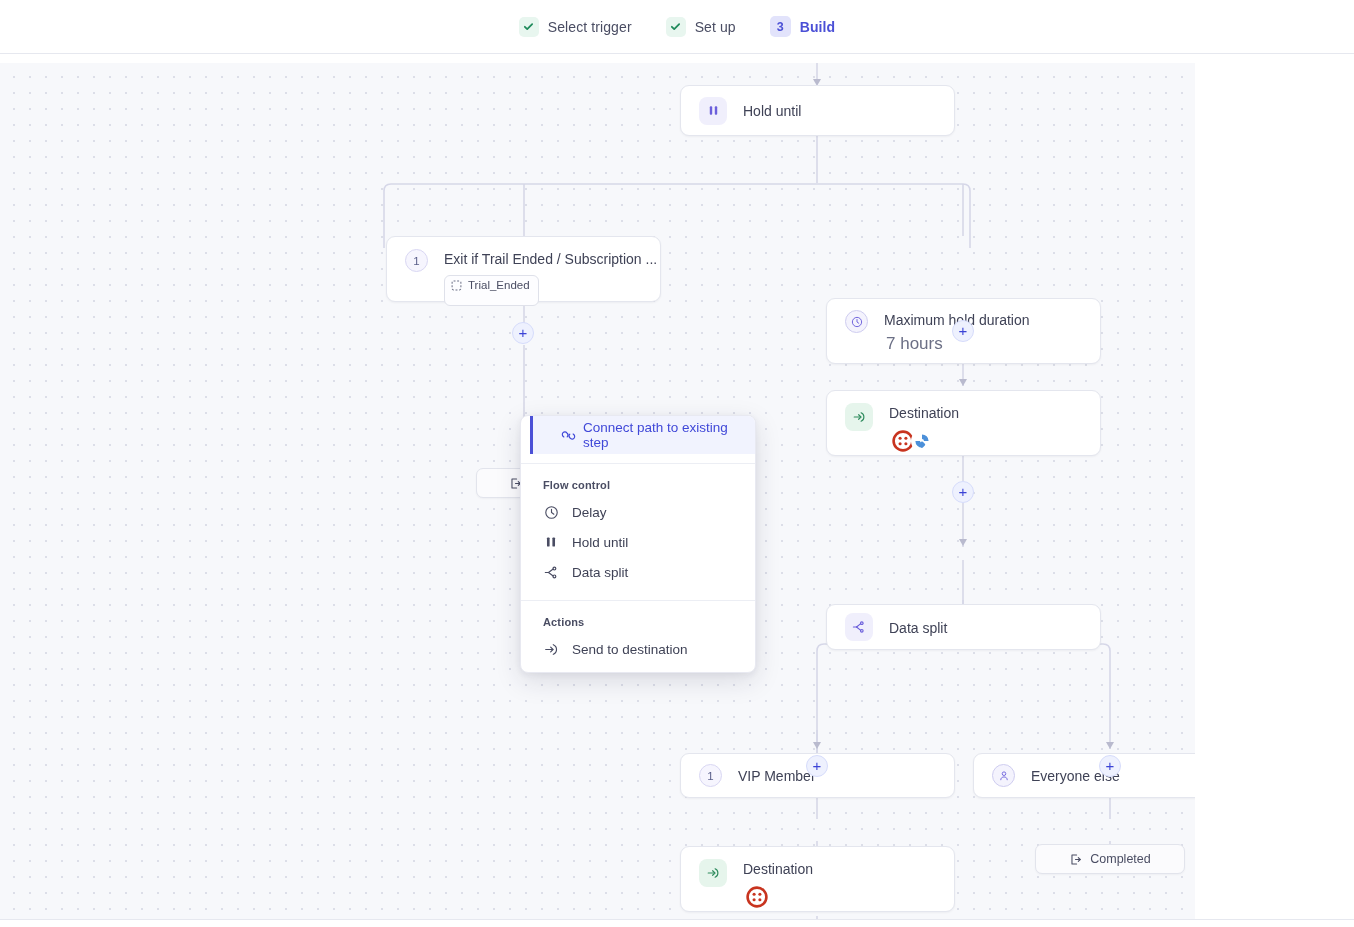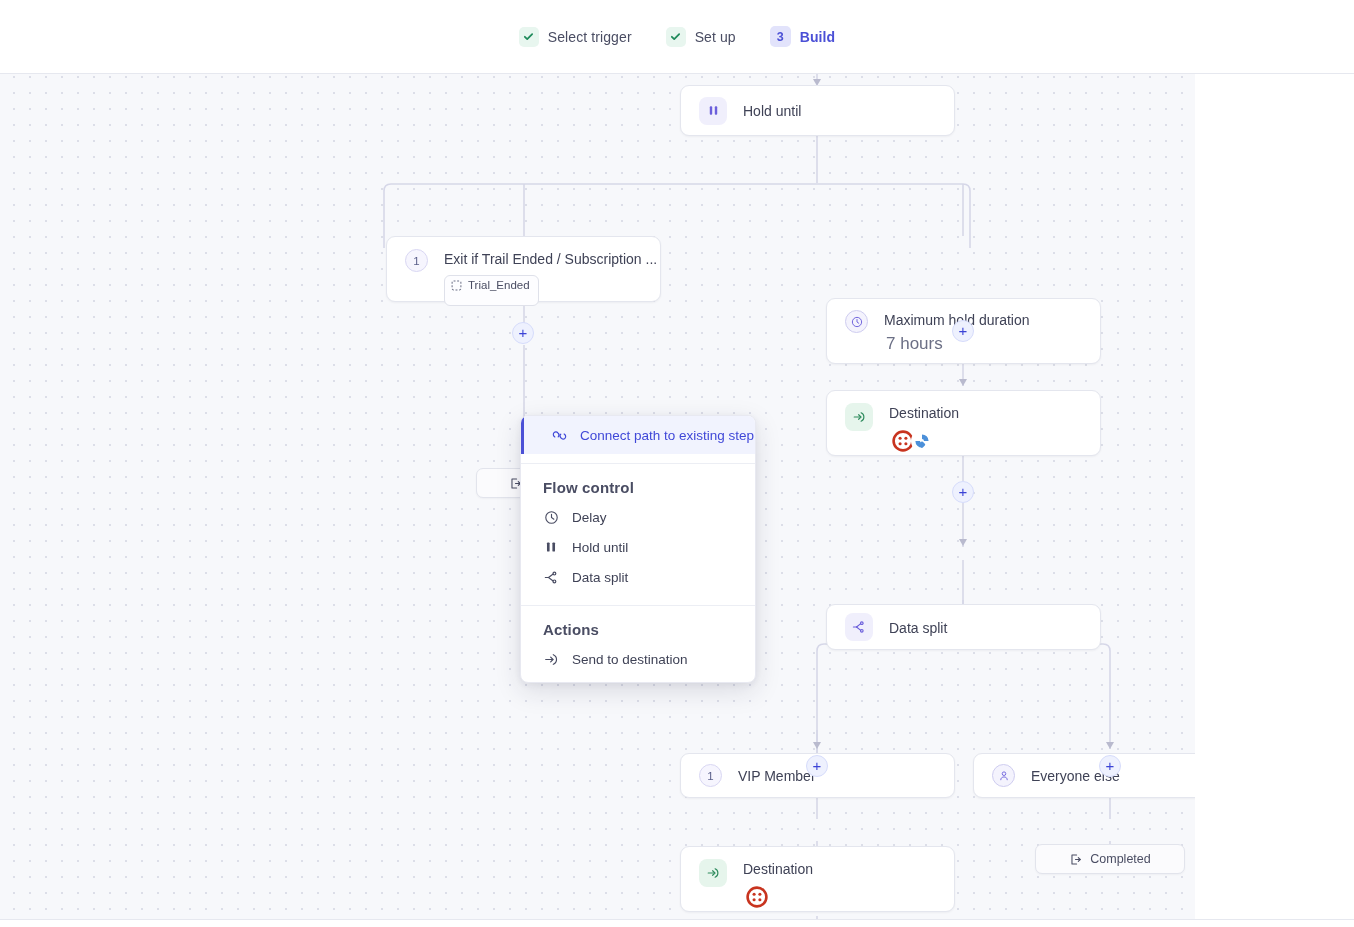--- a/index.html
+++ b/index.html
@@ -10,21 +10,21 @@
     overflow: hidden;
     font-family: "Liberation Sans", "DejaVu Sans", sans-serif;
     background: #ffffff;
     color: #3f4256;
   }
 
   
   .topbar {
     position: absolute;
     left: 0; top: 0;
-    width: 1354px; height: 74px;
+    width: 1354px; height: 54px;
     background: #ffffff;
     border-bottom: 1px solid #e6e8ef;
     display: flex;
     align-items: center;
     justify-content: center;
     gap: 34px;
     z-index: 40;
   }
   .wizard-step {
     display: flex;
@@ -163,32 +163,33 @@
     width: 236px;
     background: #ffffff;
     border: 1px solid #e8e9f1;
     border-radius: 8px;
     box-shadow: 0 8px 26px rgba(30,32,60,.13), 0 2px 6px rgba(30,32,60,.06);
     z-index: 60;
     padding-bottom: 8px;
     overflow: hidden;
   }
   .menu-highlight {
-    display: flex; align-items: center; gap: 13px;
+    display: flex; align-items: center; gap: 7px;
     height: 38px;
     padding-left: 27px;
     background: #f1f3fe;
     border-left: 3px solid #4b50d6;
     color: #4048d8;
     font-size: 13.5px;
     cursor: pointer;
+    margin-left: 9px;
   }
   .menu-sep { height: 1px; background: #eceef4; margin: 9px 0 0 0; }
   .menu-group-label {
-    font-size: 15px; font-weight: 700; color: #4a4d63;
+    font-size: 11px; font-weight: 700; color: #4a4d63;
     padding: 15px 0 6px 22px; letter-spacing: .15px;
   }
   .menu-item {
     display: flex; align-items: center; gap: 13px;
     height: 30px;
     padding-left: 22px;
     font-size: 13.5px; color: #3f4256;
     cursor: pointer;
   }
   .menu-ico { width: 16px; height: 16px; display: flex; align-items: center; justify-content: center; color: #4a4d63; flex: 0 0 auto; }

